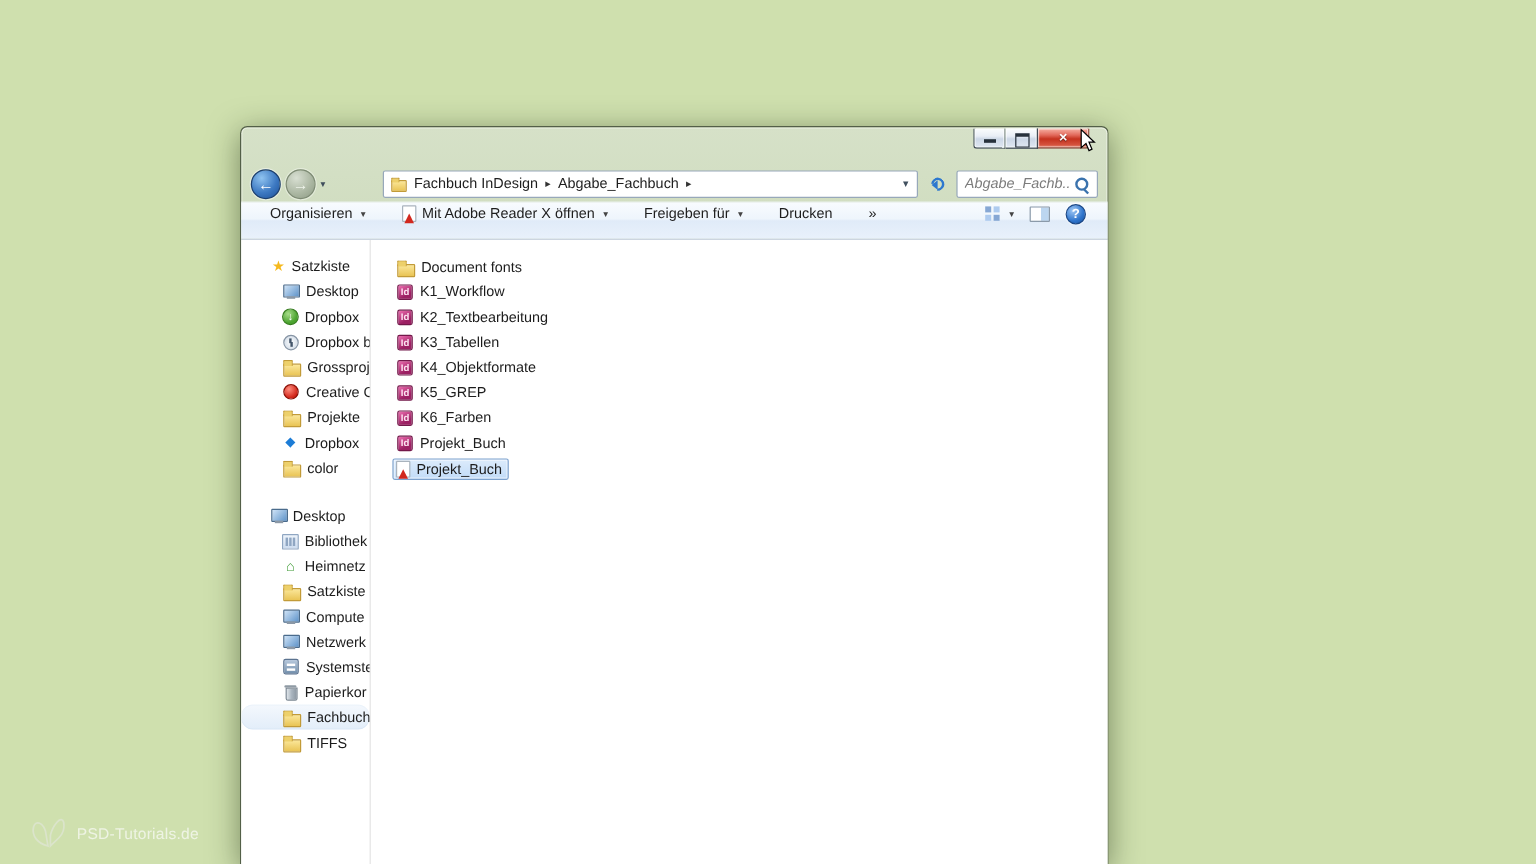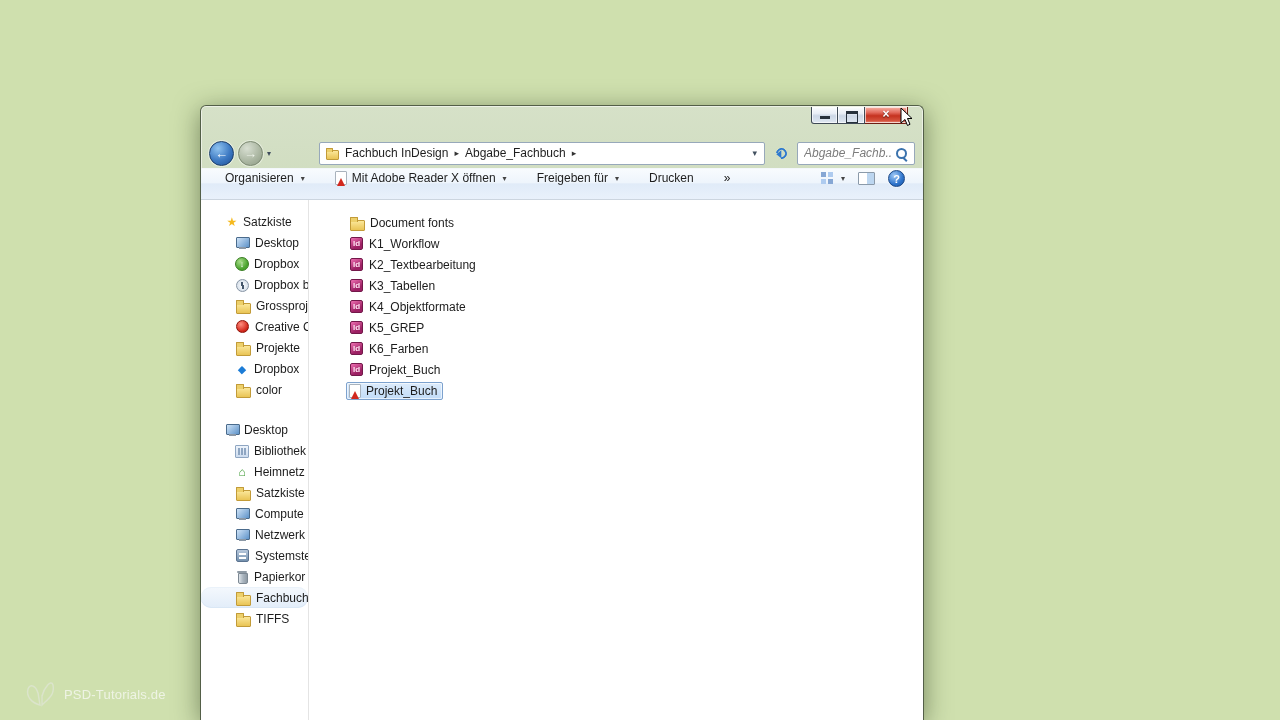--- a/index.html
+++ b/index.html
@@ -88,22 +88,22 @@
   .content { flex:1; min-height:0; display:flex; background:#fff; }
   .sidebar { width:108px; flex:none; padding-top:11px; font-size:12px; color:#1c1c1c;
              border-right:1px solid #e4e4e4; overflow:hidden; }
   .side-header { display:flex; align-items:center; gap:4px; height:21px; padding-left:24px; white-space:nowrap; cursor:default; }
   .side-item { display:flex; align-items:center; gap:5px; height:21px; padding-left:34px; white-space:nowrap; cursor:default; }
   .side-item.current { background:linear-gradient(#f4f8fd, #e2edf9); box-shadow:inset 0 1px 0 #eaf2fa, inset 0 -1px 0 #d9e7f5;border-radius:10px; }
   .side-sec2 { margin-top:19px; }
 
   .files { flex:1; padding:12px 0 0 18px; font-size:12px; color:#1c1c1c; }
   .file-row { height:21px; display:flex; align-items:center; }
-  .cell { display:inline-flex; align-items:flex-end; gap:5px; padding:1px 5px 1px 2px;
-          border:1px solid transparent; border-radius:2px; cursor:default;margin-left:19px; }
+  .cell { display:inline-flex; align-items:flex-start; gap:5px; padding:1px 5px 1px 2px;
+          border:1px solid transparent; border-radius:2px; cursor:default; }
   .cell.selected { background:linear-gradient(#dcebfb, #c2dcf8); border-color:#7da2ce;
                    box-shadow:inset 0 0 0 1px rgba(255,255,255,.6); }
   .lbl { white-space:nowrap; }
 
   
   .ico { flex:none; position:relative; display:inline-block; }
   .ico-folder { width:16px; height:14px; }
   .ico-folder::before { content:""; position:absolute; left:1px; top:4px; width:13px; height:9px;
                         background:linear-gradient(#fbe79a, #e9c455); border:1px solid #c29b38; border-radius:1px; }
   .ico-folder::after  { content:""; position:absolute; left:1px; top:1px; width:6px; height:4px;

